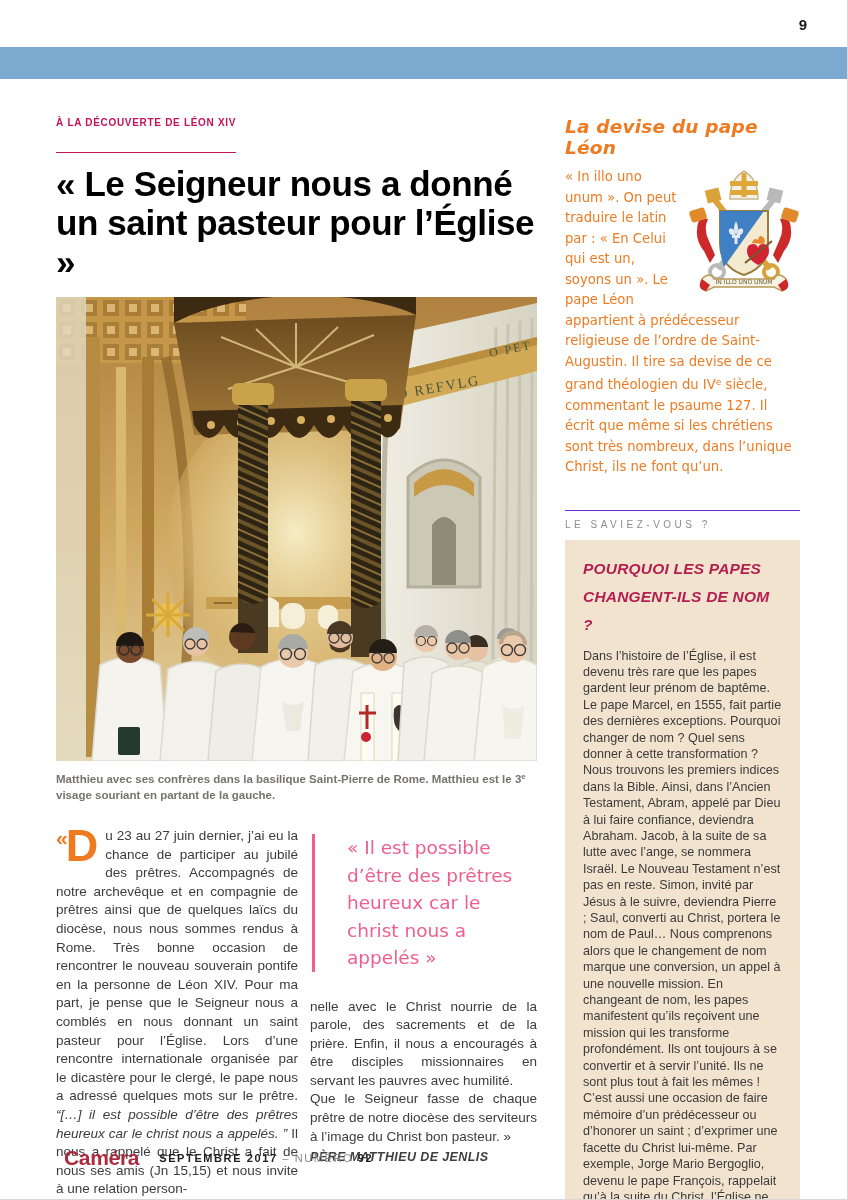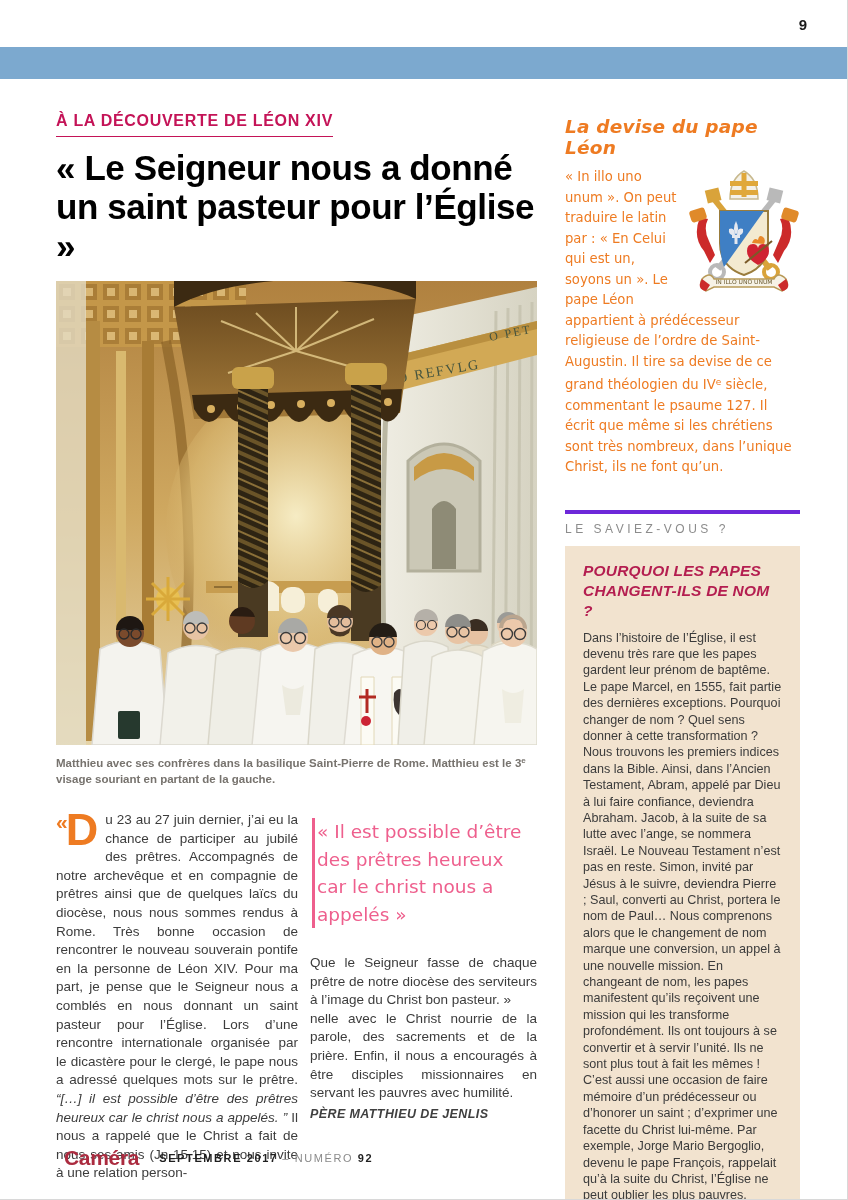--- a/index.html
+++ b/index.html
@@ -10,22 +10,22 @@
     background:#ffffff; overflow:hidden;
     border-right:1px solid #d8d8d8; border-bottom:1px solid #d8d8d8;
   }
   
   .pagenum { position:absolute; top:16px; right:40px; font-size:15px; font-weight:bold; color:#1a1a1a; }
   .topbar  { position:absolute; top:47px; left:0; width:848px; height:32px; background:#7ca9cf; }
 
   
   .left-col { position:absolute; left:56px; top:112px; width:481px; }
   .kicker {
-    display:inline-block; font-size:16px; font-weight:bold; letter-spacing:.7px;
-    color:#c41357; border-bottom:1.5px solid #c41357; padding-bottom:6px;
+    display:inline-block; font-size:10px; font-weight:bold; letter-spacing:.7px;
+    color:#c41357; border-bottom:1.5px solid #c41357; padding-bottom:24px;
   }
   .title {
     margin-top:11px; font-size:35px; line-height:39px; font-weight:bold;
     color:#000000; letter-spacing:-0.4px;
   }
   .photo-wrap { margin-top:16px; width:481px; height:464px; }
   .photo-wrap svg { display:block; }
   .caption {
     margin-top:8px; font-size:11.5px; line-height:16px; font-weight:bold; color:#77736e;
   }
@@ -33,46 +33,46 @@
 
   .article-cols { display:flex; gap:12px; margin-top:24px; }
   .acol { font-size:13.5px; line-height:18.6px; color:#3c3c3c; text-align:justify; }
   .acol-1 { width:242px; }
   .acol-2 { width:227px; text-align:justify; }
   .dropcap { float:left; margin:1px 7px 0 0; color:#ee7b22; white-space:nowrap; }
   .dc-quote { font-size:21px; font-weight:bold; vertical-align:16px; letter-spacing:-2px; }
   .dc-letter { font-size:45px; line-height:36px; font-weight:bold; }
   .q-italic { font-style:italic; }
   .pull-quote {
-    margin:7px 0 26px 2px; border-left:3px solid #ee5f8d; padding-left:2px;
+    margin:7px 0 26px 2px; border-left:3px solid #ee5f8d; padding-left:32px;
     font-family:"DejaVu Sans", sans-serif;
     font-size:18.5px; line-height:27.5px; color:#ee5f8d; text-align:left;
   }
   .sig-col2 { margin-top:2px; font-size:12.5px; font-weight:bold; font-style:italic; letter-spacing:.4px; color:#404040; text-align:left; }
 
   
   .right-col { position:absolute; left:565px; top:116px; width:235px; }
   .devise-head {
     font-family:"DejaVu Sans", sans-serif;
     font-size:18.5px; font-weight:bold; color:#ee7b22; margin-bottom:9px; letter-spacing:.2px;font-style:italic;
   }
   .devise-text {
     font-family:"DejaVu Sans", sans-serif;
     font-size:13.2px; line-height:20.5px; color:#ee7b22;
   }
   .devise-text sup { font-size:9px; vertical-align:4px; }
   .arms-float { float:right; width:112px; height:130px; margin:2px 0 4px 6px; }
 
   .saviez-head {
-    margin-top:32px; border-top:4px solid #6d28d9; padding-top:8px;
-    font-size:12px; letter-spacing:3.5px; color:#8c8c8c; margin-bottom:10px;
+    margin-top:32px; border-top:1px solid #6d28d9; padding-top:8px;
+    font-size:10px; letter-spacing:3.5px; color:#8c8c8c; margin-bottom:10px;
   }
   .saviez-box { background:#f2e3cf; padding:15px 18px 18px; }
   .box-title {
-    font-size:15.5px; line-height:20px; font-weight:bold; font-style:italic;
+    font-size:15.5px; line-height:28px; font-weight:bold; font-style:italic;
     color:#b41e50; letter-spacing:.2px; margin-bottom:9px;
   }
   .box-body { font-size:12.6px; line-height:16.4px; color:#3b3b3b; }
 
   
   .footer { position:absolute; left:64px; top:1146px; display:flex; align-items:center; gap:20px; }
   .brand { font-size:21px; font-weight:bold; color:#ab2b3f; letter-spacing:-0.3px; }
   .issue { font-size:11px; letter-spacing:1.6px; color:#8a8a8a; }
   .issue b { color:#1f1f1f; font-weight:bold; }
 </style>
@@ -318,22 +318,22 @@
     </div>
 
     <p class="caption"><span>Matthieu avec ses confrères dans la basilique Saint-Pierre de Rome. Matthieu est le 3</span><sup>e</sup><span> visage souriant en partant de la gauche.</span></p>
 
     <div class="article-cols">
       <div class="acol acol-1">
         <span class="dropcap"><span class="dc-quote">«</span><span class="dc-letter">D</span></span><span>u 23 au 27 juin dernier, j’ai eu la chance de participer au jubilé des prêtres. Accompagnés de notre archevêque et en compagnie de prêtres ainsi que de quelques laïcs du diocèse, nous nous sommes rendus à Rome. Très bonne occasion de rencontrer le nouveau souverain pontife en la personne de Léon XIV. Pour ma part, je pense que le Seigneur nous a comblés en nous donnant un saint pasteur pour l’Église. Lors d’une rencontre internationale organisée par le dicastère pour le clergé, le pape nous a adressé quelques mots sur le prêtre. </span><span class="q-italic">“[…] il est possible d’être des prêtres heureux car le christ nous a appelés. ” </span><span>Il nous a rappelé que le Christ a fait de nous ses amis (Jn 15,15) et nous invite à une relation person-</span>
       </div>
       <div class="acol acol-2">
         <div class="pull-quote">« Il est possible d’être des prêtres heureux car le christ nous a appelés »</div>
+        <p>nelle avec le Christ nourrie de la parole, des sacrements et de la prière. Enfin, il nous a encouragés à être disciples missionnaires en servant les pauvres avec humilité.</p>
         <p>Que le Seigneur fasse de chaque prêtre de notre diocèse des serviteurs à l’image du Christ bon pasteur. »</p>
-        <p>nelle avec le Christ nourrie de la parole, des sacrements et de la prière. Enfin, il nous a encouragés à être disciples missionnaires en servant les pauvres avec humilité.</p>
         <p class="sig-col2">PÈRE MATTHIEU DE JENLIS</p>
       </div>
     </div>
   </div>
 
   <div class="right-col">
 
     <div class="devise-head">La devise du pape Léon</div>
 
     <div class="devise-text">

